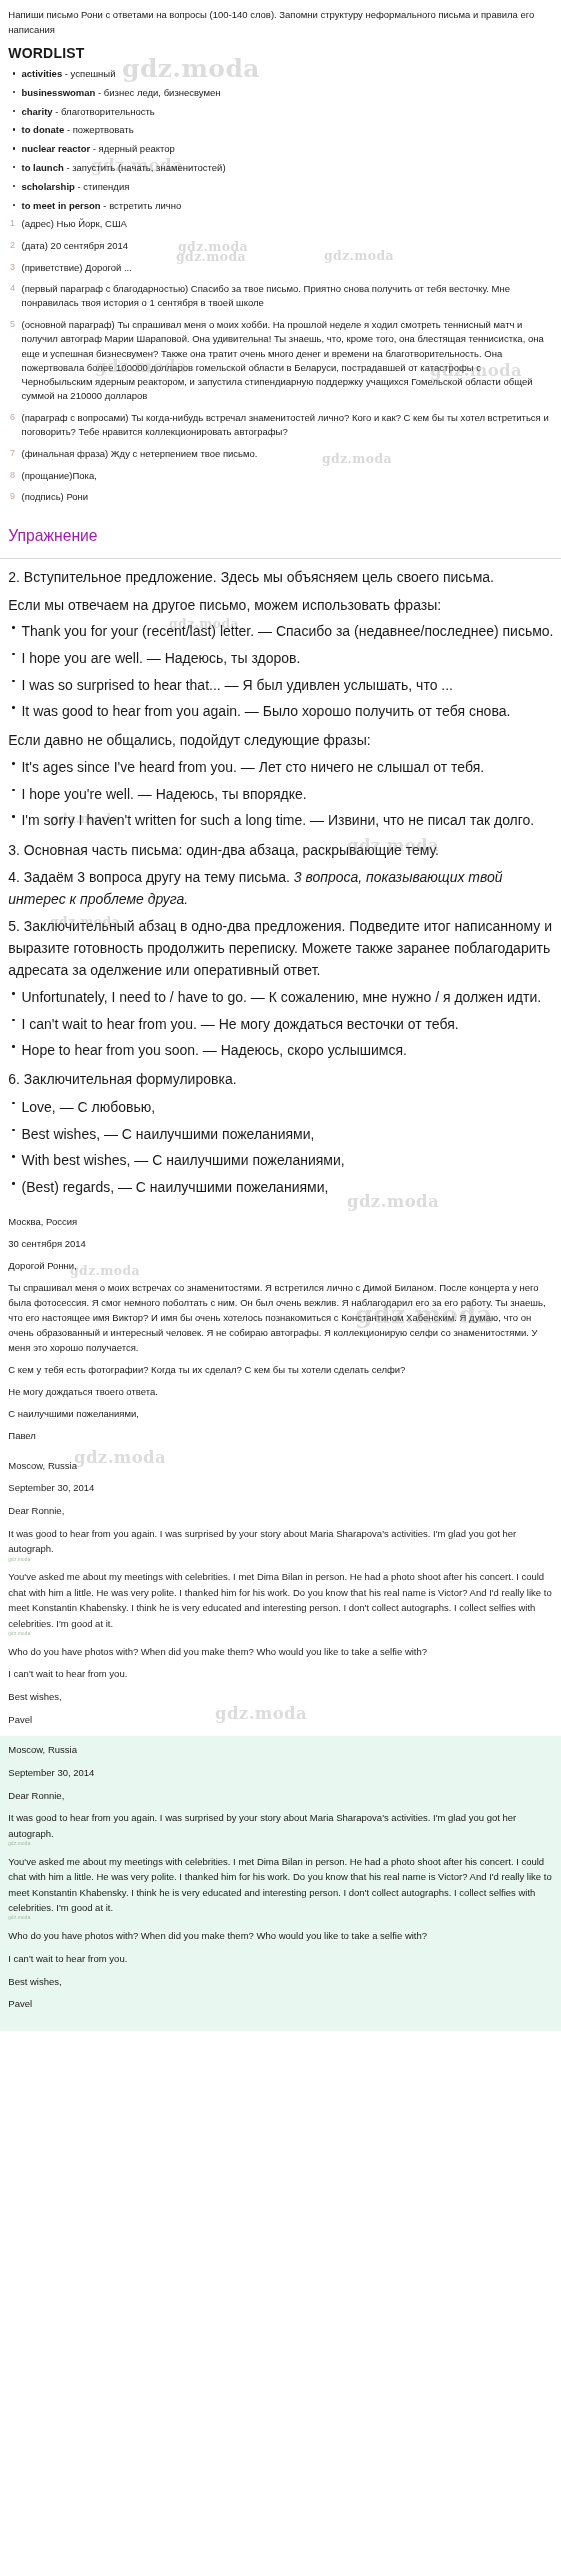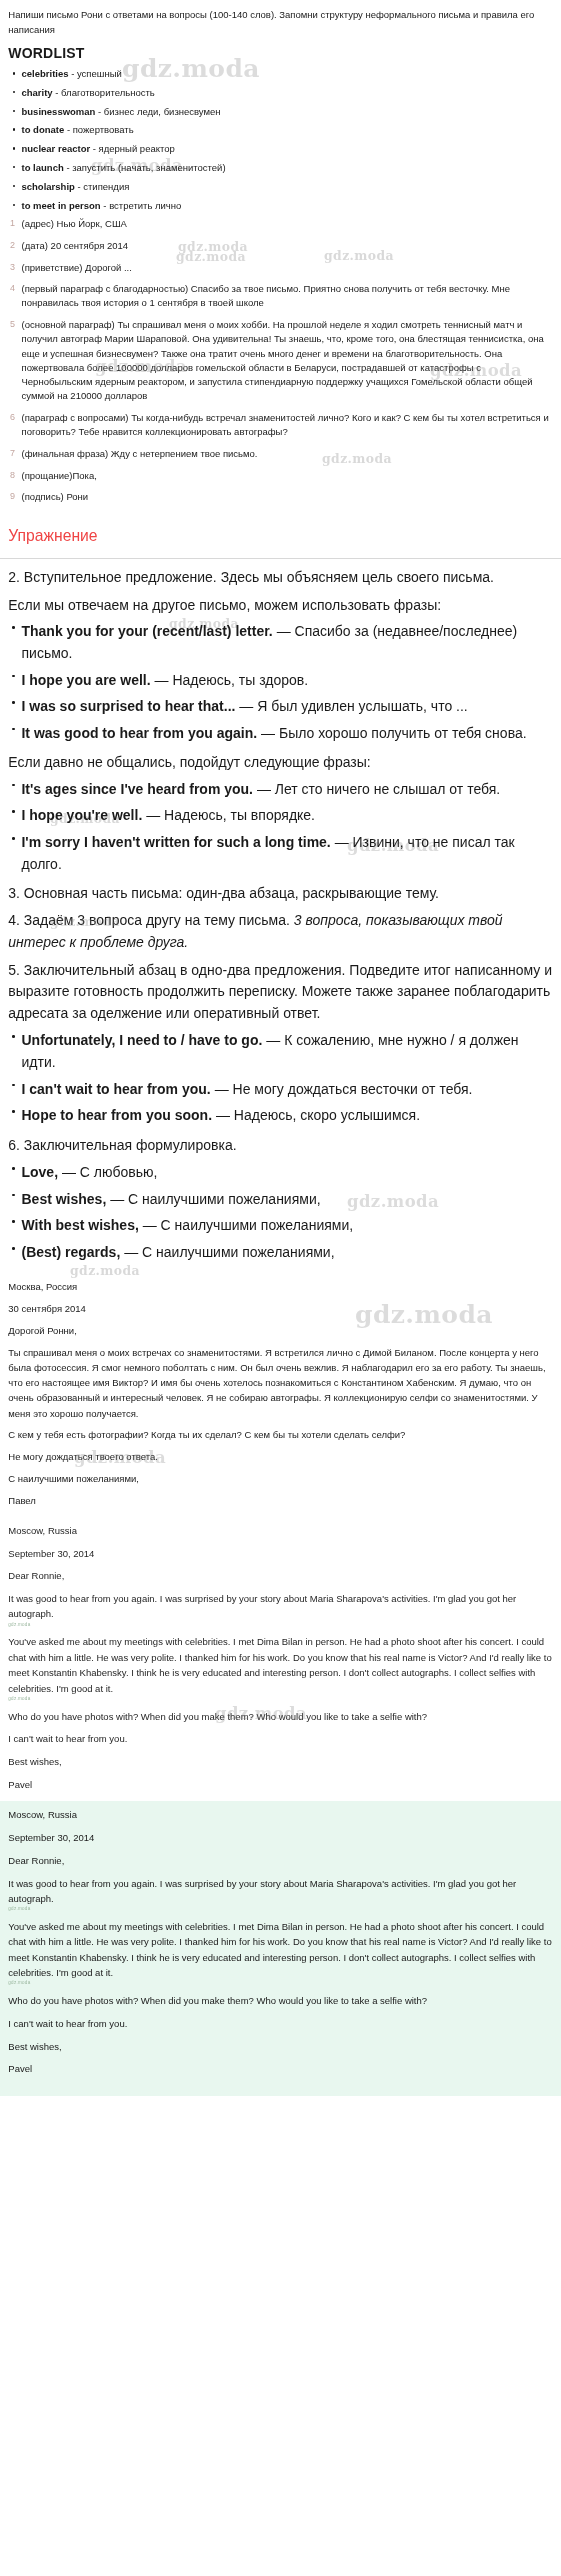--- a/index.html
+++ b/index.html
@@ -64,21 +64,21 @@
   }
   .numrow .txt{
     flex:1;
     font-size:9.5px;
     line-height:1.5;
   }
 
   .ex-head{
     font-size:15.7px;
     padding:13.2px 8.3px 5px 8.3px;
-    color:#ef4444;
+    color:#a21caf;
     font-weight:normal;
   }
   hr.sep{
     border:0;
     border-top:0.8px solid #d8d8d8;
     margin:5px 0 8.3px 0;
   }
   .sec{
     padding:0 8.3px;
     font-size:14px;
@@ -97,21 +97,21 @@
   }
   ul.ph li:before{
     content:"";
     position:absolute;
     left:-9px;
     top:5px;
     width:2.5px;height:2.5px;
     background:#1a1a1a;
     border-radius:50%;
   }
-  ul.ph li b{font-weight:bold;}
+  ul.ph li b{font-weight:normal;}
   .numhead{font-weight:normal;}
   .letter{
     padding:8.3px 8.3px 0 8.3px;
     font-size:9.5px;
     line-height:1.6;
   }
   .letter p{margin:0 0 6.6px 0;}
   .eng{
     padding:8.3px 8.3px 0 8.3px;
     font-size:9.5px;
@@ -171,23 +171,23 @@
   <div class="wm md" style="left:347px; top:1190px;">gdz.moda</div>
   <div class="wm sm" style="left:70px; top:1262px;">gdz.moda</div>
   <div class="wm lg" style="left:355px; top:1297px;">gdz.moda</div>
   <div class="wm md" style="left:74px; top:1446px;">gdz.moda</div>
   <div class="wm md" style="left:215px; top:1702px;">gdz.moda</div>
 
   <div class="task">Напиши письмо Рони с ответами на вопросы (100-140 слов). Запомни структуру неформального письма и правила его написания</div>
 
   <div class="wordlist-title">WORDLIST</div>
   <ul class="wl">
-    <li><b>celebrities</b> <span>- успешный</span></li>
+    <li><b>activities</b> <span>- успешный</span></li>
+    <li><b>businesswoman</b> <span>- бизнес леди, бизнесвумен</span></li>
     <li><b>charity</b> <span>- благотворительность</span></li>
-    <li><b>businesswoman</b> <span>- бизнес леди, бизнесвумен</span></li>
     <li><b>to donate</b> <span>- пожертвовать</span></li>
     <li><b>nuclear reactor</b> <span>- ядерный реактор</span></li>
     <li><b>to launch</b> <span>- запустить (начать, знаменитостей)</span></li>
     <li><b>scholarship</b> <span>- стипендия</span></li>
     <li><b>to meet in person</b> <span>- встретить лично</span></li>
   </ul>
 
   <div class="numlist">
     <div class="numrow">
       <div class="num">1</div>

